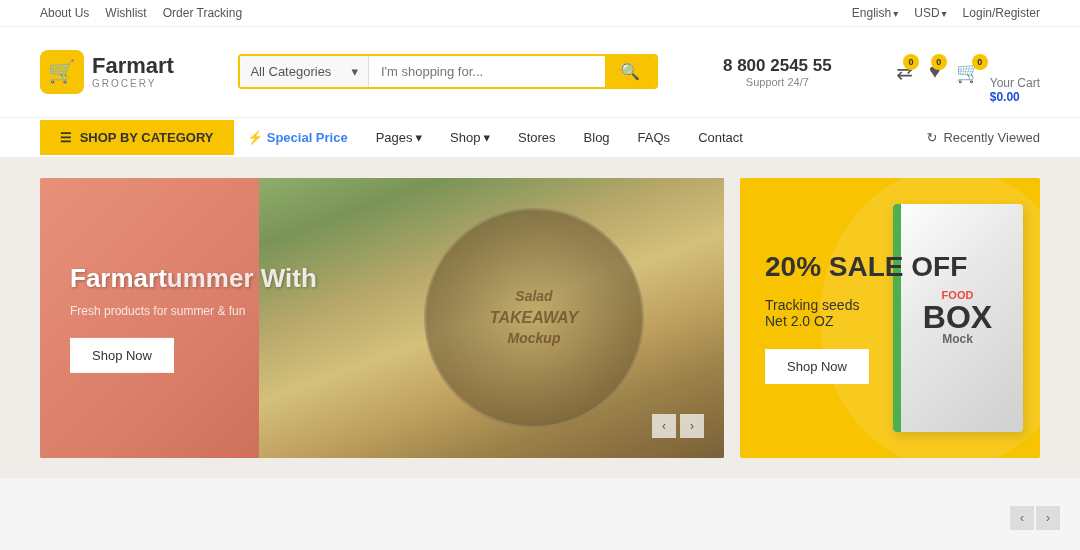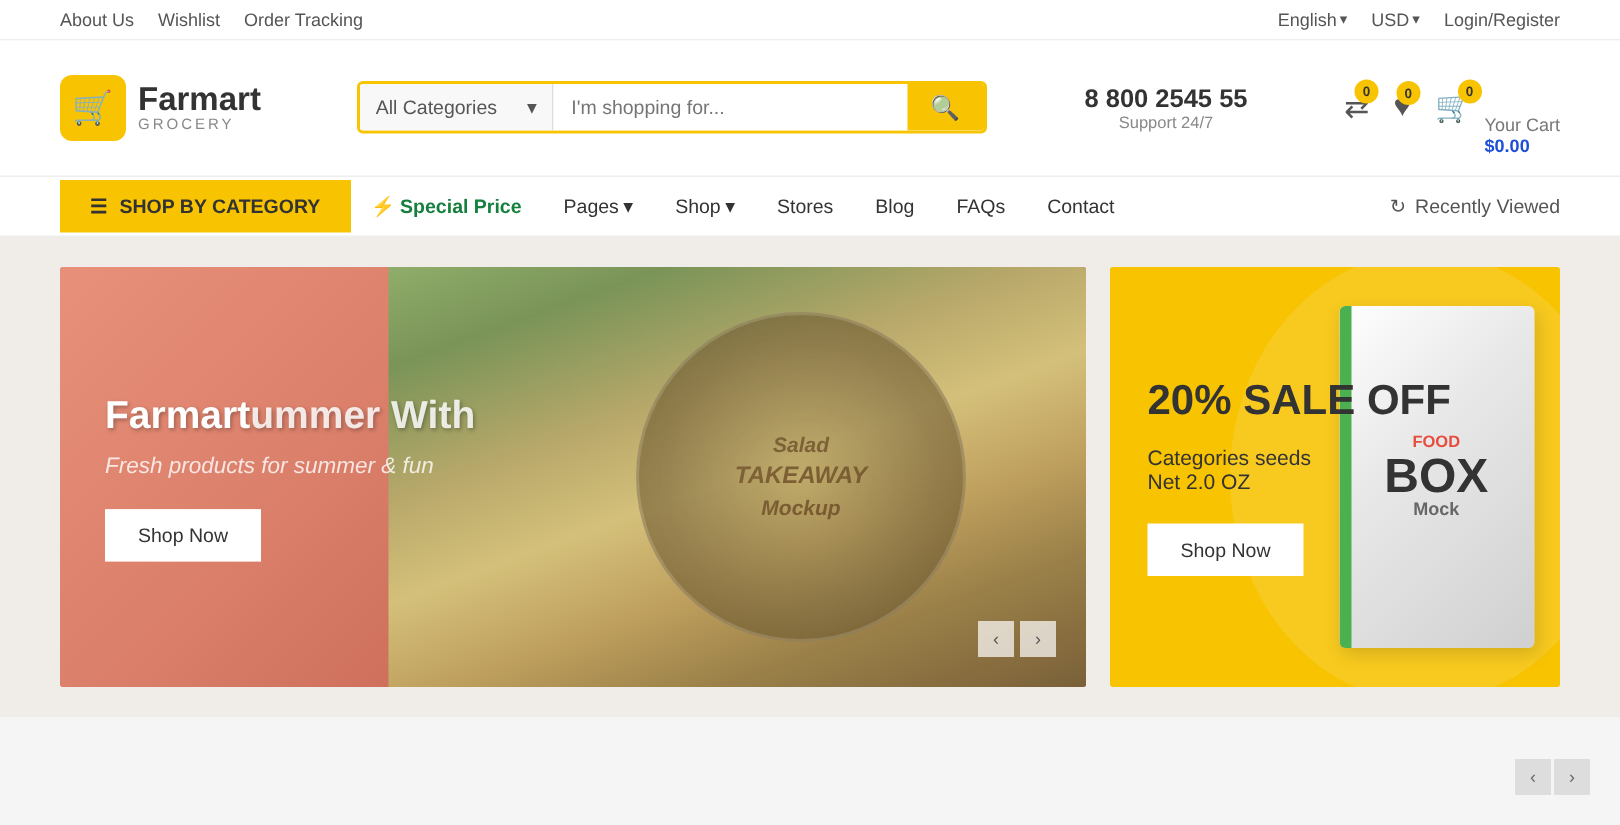--- a/index.html
+++ b/index.html
@@ -128,21 +128,21 @@
     }
     .nav-links { display: flex; align-items: center; gap: 0; flex: 1; }
     .nav-link {
       padding: 12px 14px;
       font-size: 13px;
       color: #333;
       text-decoration: none;
       display: flex; align-items: center; gap: 3px;
       cursor: pointer;
     }
-    .nav-link .special { color: #15803d; font-weight: bold; }
+    .nav-link .special { color: #3b82f6; font-weight: bold; }
     .special-icon { color: #f8c300; }
     .nav-right { margin-left: auto; display: flex; align-items: center; gap: 6px; font-size: 13px; color: #555; cursor: pointer; }
 
     .hero-main {
       flex: 1;
       position: relative;
       min-height: 300px;
       background: #e8a090;
       overflow: hidden;
     }
@@ -155,24 +155,23 @@
       max-width: 250px;
     }
     .hero-title {
       font-size: 26px;
       font-weight: bold;
       line-height: 1.2;
       text-shadow: 1px 1px 3px rgba(0,0,0,0.3);
       margin-bottom: 10px;
     }
     .hero-subtitle {
-      font-size: 15px;
+      font-size: 12px;
       color: rgba(255,255,255,0.8);
       margin-bottom: 20px;
-      font-style: italic;
     }
     .hero-btn {
       background: #fff;
       color: #333;
       border: none;
       padding: 10px 22px;
       font-size: 13px;
       cursor: pointer;
       font-weight: 500;
     }
@@ -411,21 +410,21 @@
           <div style="padding:10px;text-align:center;">
             <div style="font-size:11px;color:#e74c3c;font-weight:900;">FOOD</div>
             <div style="font-size:32px;color:#333;font-weight:900;line-height:1;">BOX</div>
             <div style="font-size:12px;color:#666;">Mock</div>
           </div>
         </div>
       </div>
 
       <div class="promo-content">
         <div class="promo-title">20% SALE OFF</div>
-        <div class="promo-sub1">Categories seeds</div>
+        <div class="promo-sub1">Tracking seeds</div>
         <div class="promo-sub2">Net 2.0 OZ</div>
         <button class="promo-btn">Shop Now</button>
       </div>
     </div>
 
   </div>
 </div>
 
 <div class="page-scroll">
   <button class="scroll-btn">‹</button>

